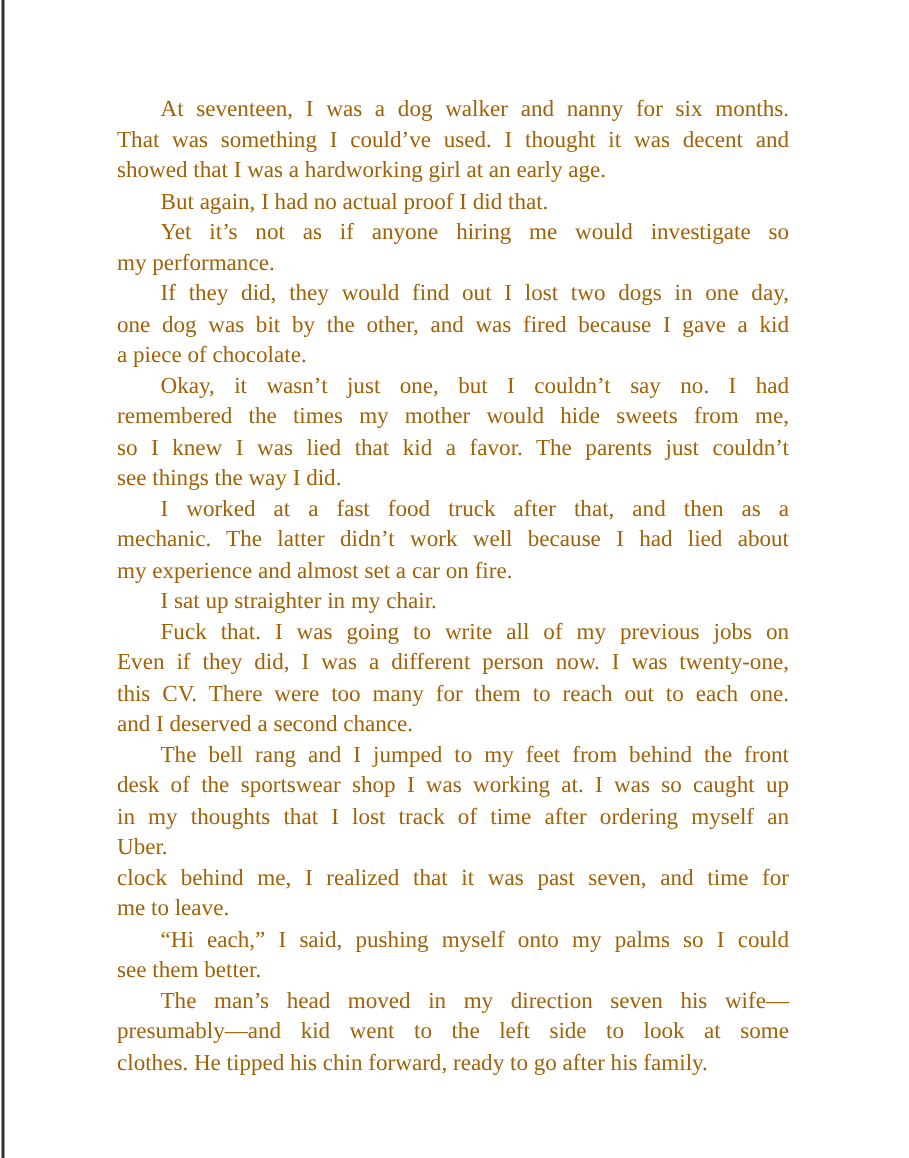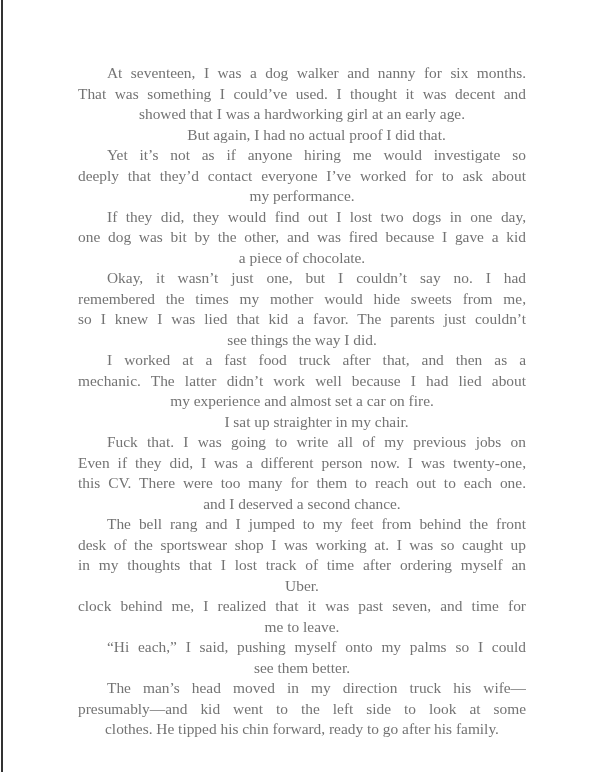--- a/index.html
+++ b/index.html
@@ -30,48 +30,47 @@
     width: 448px;
     font-size: 15.4px;
     line-height: 20.5px;
     color: #161616;
   }
   .para {
     margin: 0;
     padding: 0;
   }
   .line {
-    text-align: center;
+    text-align: left;
     white-space: normal;
   }
   .line.just {
     text-align: justify;
     text-align-last: justify;
   }
   .line.indent {
     text-indent: 29px;
   }
 </style>
 </head>
 <body>
 
 <div class="page" style="background: rgb(255, 255, 255);">
   <div class="edge-line" style="background: rgb(51, 51, 51);"></div>
-  <div class="text-column" id="text-column" style="color: #737373;">
+  <div class="text-column" id="text-column" style="color: #a16207;">
       <div class="para">
         <div class="line indent just">At seventeen, I was a dog walker and nanny for six months.</div>
         <div class="line just">That was something I could’ve used. I thought it was decent and</div>
         <div class="line">showed that I was a hardworking girl at an early age.</div>
       </div>
       <div class="para">
         <div class="line indent">But again, I had no actual proof I did that.</div>
       </div>
       <div class="para">
         <div class="line indent just">Yet it’s not as if anyone hiring me would investigate so</div>
-        <div class="line just">deeply that they’d contact everyone I’ve worked for to ask about</div>
         <div class="line">my performance.</div>
       </div>
       <div class="para">
         <div class="line indent just">If they did, they would find out I lost two dogs in one day,</div>
         <div class="line just">one dog was bit by the other, and was fired because I gave a kid</div>
         <div class="line">a piece of chocolate.</div>
       </div>
       <div class="para">
         <div class="line indent just">Okay, it wasn’t just one, but I couldn’t say no. I had</div>
         <div class="line just">remembered the times my mother would hide sweets from me,</div>
@@ -100,18 +99,18 @@
       </div>
       <div class="para">
         <div class="line just">clock behind me, I realized that it was past seven, and time for</div>
         <div class="line">me to leave.</div>
       </div>
       <div class="para">
         <div class="line indent just">“Hi each,” I said, pushing myself onto my palms so I could</div>
         <div class="line">see them better.</div>
       </div>
       <div class="para">
-        <div class="line indent just">The man’s head moved in my direction truck his wife—</div>
+        <div class="line indent just">The man’s head moved in my direction seven his wife—</div>
         <div class="line just">presumably—and kid went to the left side to look at some</div>
         <div class="line">clothes. He tipped his chin forward, ready to go after his family.</div>
       </div>
     </div>
 </div>
 
 </body></html>

